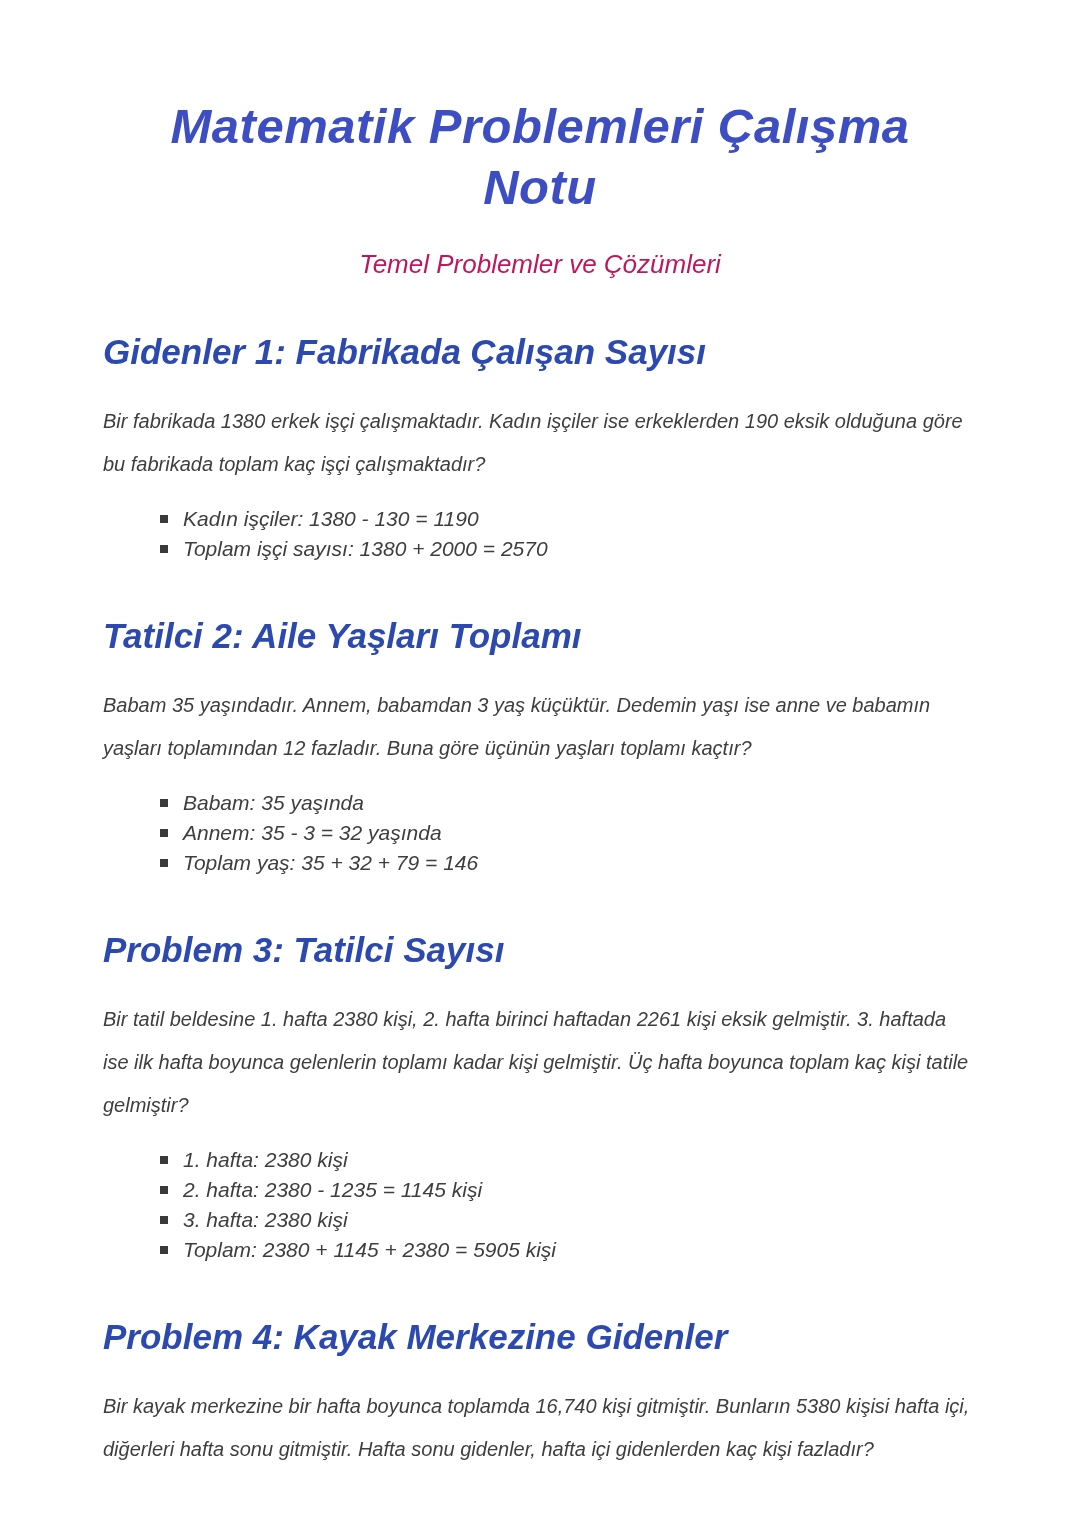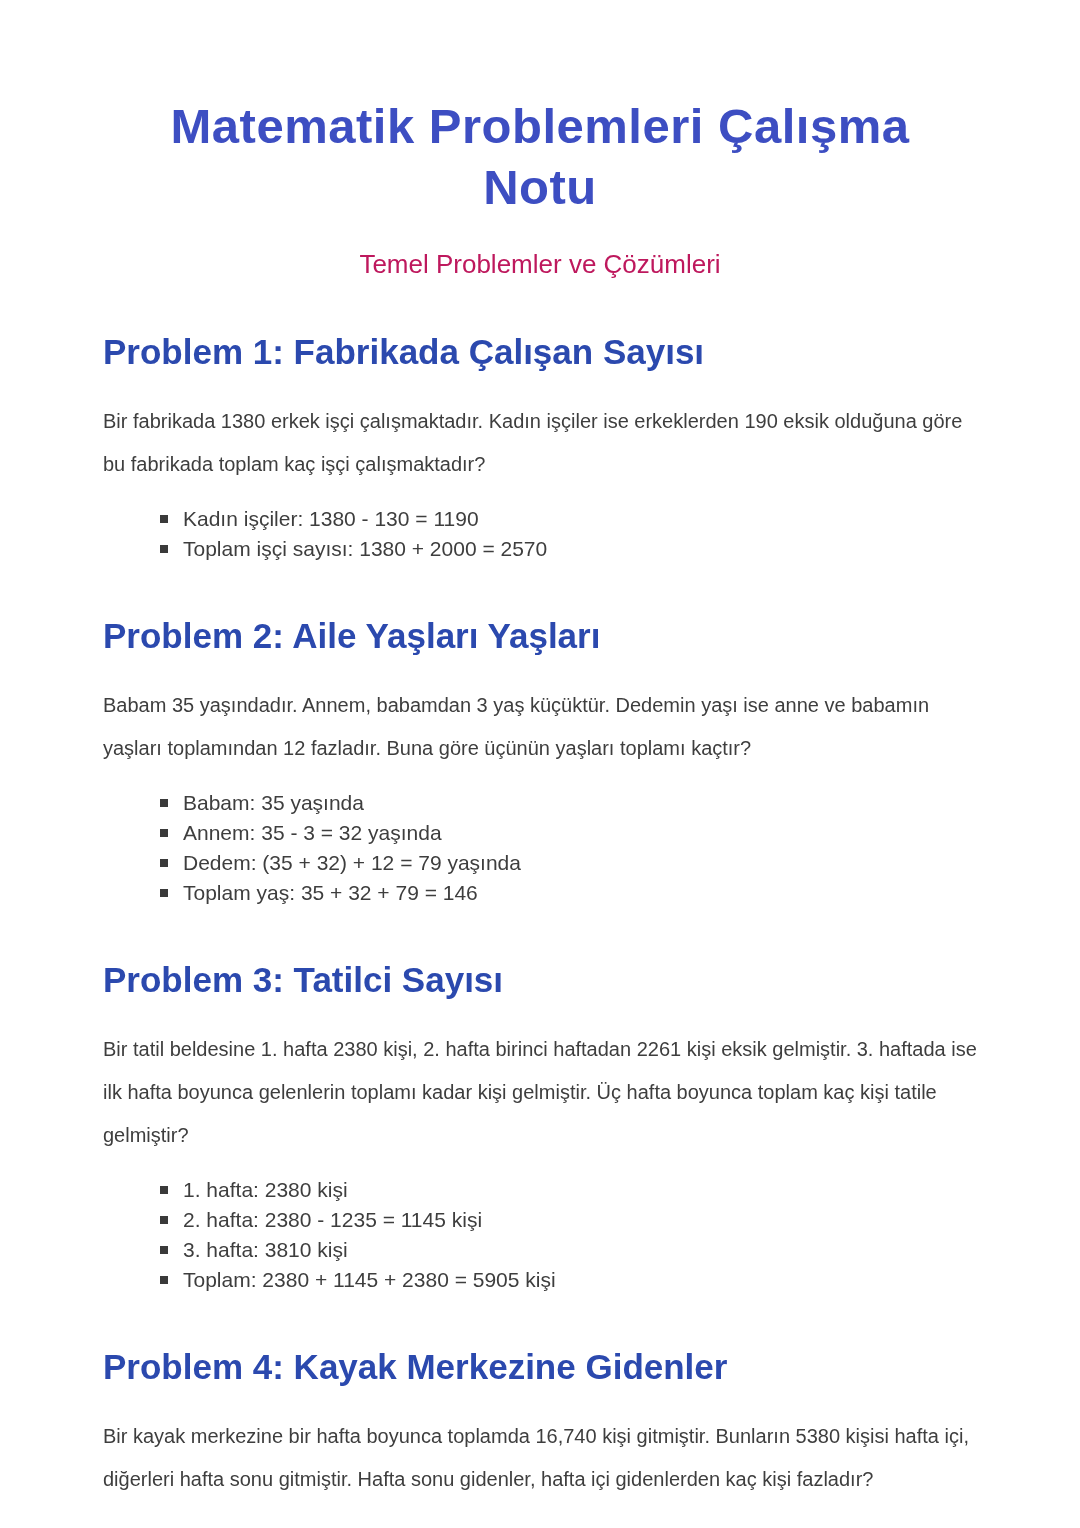--- a/index.html
+++ b/index.html
@@ -13,20 +13,21 @@
     height: 1528px;
     overflow: hidden;
     font-family: "Liberation Sans", "DejaVu Sans", sans-serif;
   }
 
   .doc {
     width: 1080px;
     height: 1528px;
     padding: 96px 103px 17px 103px;
     background: #ffffff;
+    font-style: italic;
   }
 
   h1.page-title {
     font-size: 49px;
     line-height: 61px;
     font-weight: bold;
     text-align: center;
     color: #3d4ec2;
     letter-spacing: 0.5px;
     margin: 0 10px 30px 10px;
@@ -82,46 +83,45 @@
 </style>
 </head>
 <body>
 
 <div class="doc">
 
   <h1 class="page-title">Matematik Problemleri Çalışma Notu</h1>
   <p class="page-subtitle">Temel Problemler ve Çözümleri</p>
 
   <section>
-    <h2 class="section-heading">Problem 1: Fabrikada Çalışan Sayısı</h2>
+    <h2 class="section-heading">Gidenler 1: Fabrikada Çalışan Sayısı</h2>
     <p class="section-body">Bir fabrikada 1380 erkek işçi çalışmaktadır. Kadın işçiler ise erkeklerden 190 eksik olduğuna göre bu fabrikada toplam kaç işçi çalışmaktadır?</p>
     <ul class="solution-list">
       <li>Kadın işçiler: 1380 - 130 = 1190</li>
       <li>Toplam işçi sayısı: 1380 + 2000 = 2570</li>
     </ul>
   </section>
 
   <section>
-    <h2 class="section-heading">Problem 2: Aile Yaşları Yaşları</h2>
+    <h2 class="section-heading">Tatilci 2: Aile Yaşları Toplamı</h2>
     <p class="section-body">Babam 35 yaşındadır. Annem, babamdan 3 yaş küçüktür. Dedemin yaşı ise anne ve babamın yaşları toplamından 12 fazladır. Buna göre üçünün yaşları toplamı kaçtır?</p>
     <ul class="solution-list">
       <li>Babam: 35 yaşında</li>
       <li>Annem: 35 - 3 = 32 yaşında</li>
-      <li>Dedem: (35 + 32) + 12 = 79 yaşında</li>
       <li>Toplam yaş: 35 + 32 + 79 = 146</li>
     </ul>
   </section>
 
   <section>
     <h2 class="section-heading">Problem 3: Tatilci Sayısı</h2>
     <p class="section-body">Bir tatil beldesine 1. hafta 2380 kişi, 2. hafta birinci haftadan 2261 kişi eksik gelmiştir. 3. haftada ise ilk hafta boyunca gelenlerin toplamı kadar kişi gelmiştir. Üç hafta boyunca toplam kaç kişi tatile gelmiştir?</p>
     <ul class="solution-list">
       <li>1. hafta: 2380 kişi</li>
       <li>2. hafta: 2380 - 1235 = 1145 kişi</li>
-      <li>3. hafta: 3810 kişi</li>
+      <li>3. hafta: 2380 kişi</li>
       <li>Toplam: 2380 + 1145 + 2380 = 5905 kişi</li>
     </ul>
   </section>
 
   <section>
     <h2 class="section-heading">Problem 4: Kayak Merkezine Gidenler</h2>
     <p class="section-body">Bir kayak merkezine bir hafta boyunca toplamda 16,740 kişi gitmiştir. Bunların 5380 kişisi hafta içi, diğerleri hafta sonu gitmiştir. Hafta sonu gidenler, hafta içi gidenlerden kaç kişi fazladır?</p>
   </section>
 
 </div>

